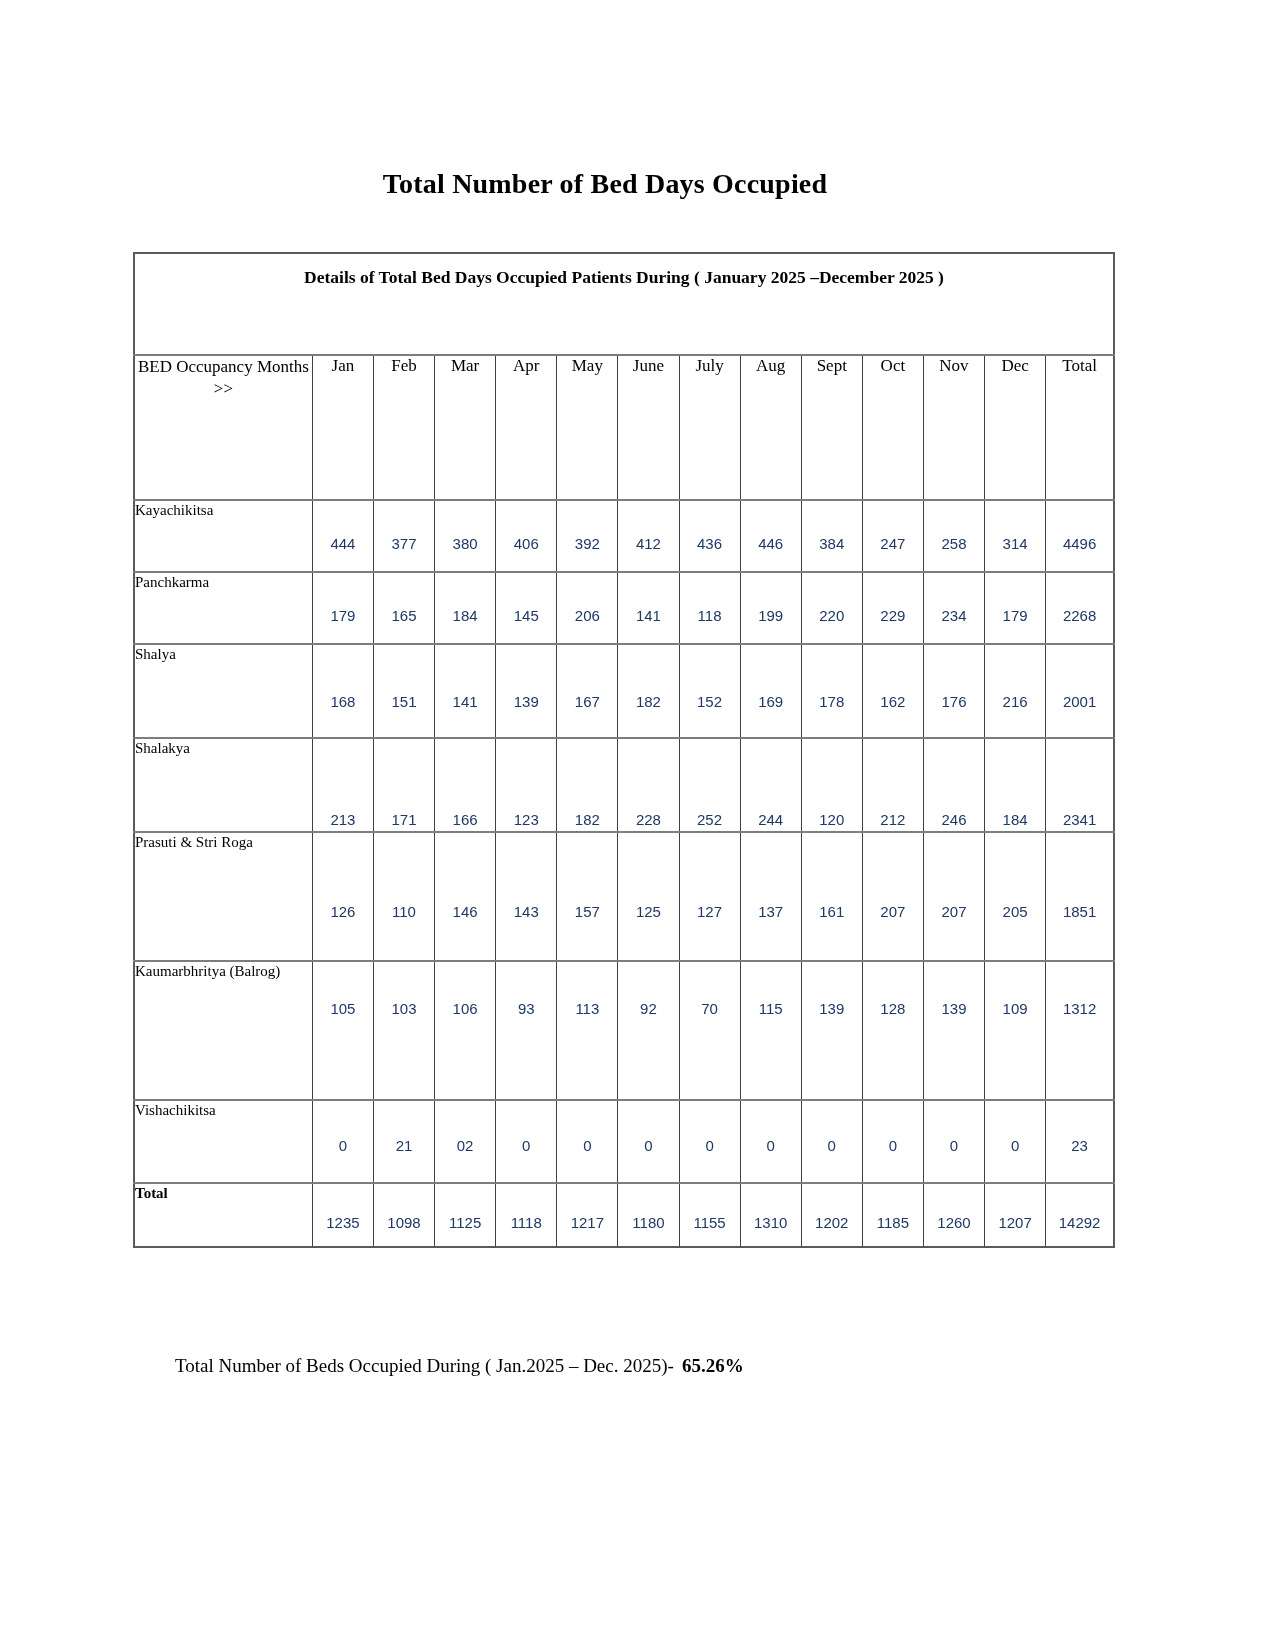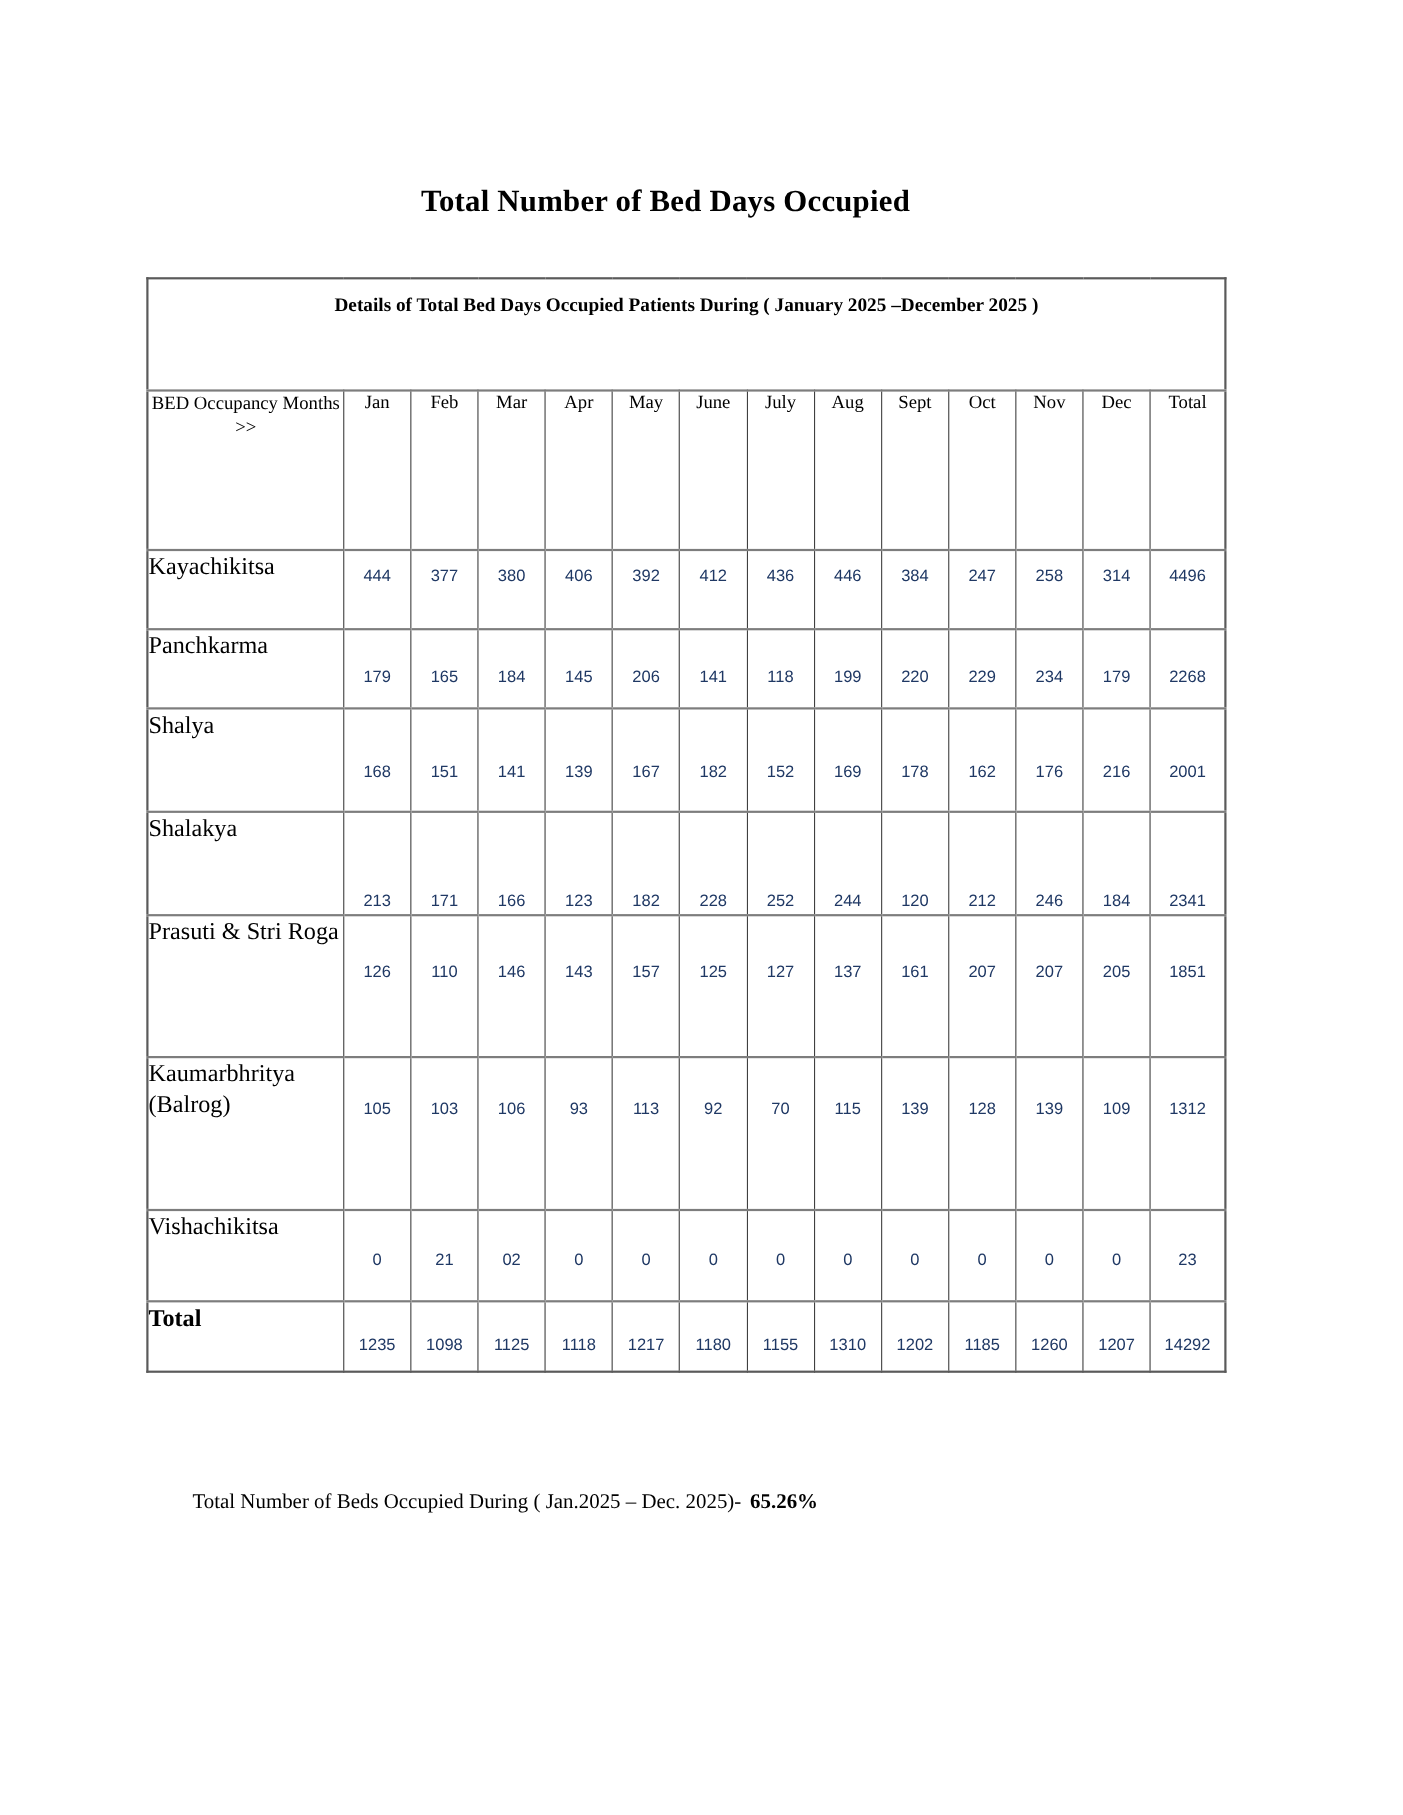--- a/index.html
+++ b/index.html
@@ -92,46 +92,46 @@
     text-align: center;
     font-size: 17px;
     padding-top: 22px;
   }
 
   .data-row td {
     border-bottom: 2px solid #7d7d7d !important;
   }
   .row-label {
     text-align: left;
-    font-size: 22px;
+    font-size: 15px;
     padding: 9px 0 0 11px;
     line-height: 1.28;
   }
   .num {
     text-align: center;
     color: #1f3864;
     font-family: "Liberation Sans", "DejaVu Sans", sans-serif;
     font-weight: bold;
     font-size: 15px;
   }
   .num-inner {
     display: block;
   }
 
   
   .r-h1 td { height: 70px; }
-  .r-h1 .num-inner { padding-top: 14px; }
+  .r-h1 .num-inner { padding-top: 34px; }
   .r-h2 td { height: 70px; }
   .r-h2 .num-inner { padding-top: 34px; }
   .r-h3 td { height: 92px; }
   .r-h3 .num-inner { padding-top: 48px; }
   .r-h4 td { height: 92px; }
   .r-h4 .num-inner { padding-top: 72px; }
   .r-h5 td { height: 127px; }
-  .r-h5 .num-inner { padding-top: 42px; }
+  .r-h5 .num-inner { padding-top: 70px; }
   .r-h6 td { height: 137px; }
   .r-h6 .num-inner { padding-top: 38px; }
   .r-h7 td { height: 81px; }
   .r-h7 .num-inner { padding-top: 36px; }
   .r-h8 td { height: 62px; }
   .r-h8 .num-inner { padding-top: 30px; }
 
   .total-row .row-label {
     font-weight: bold;
   }

